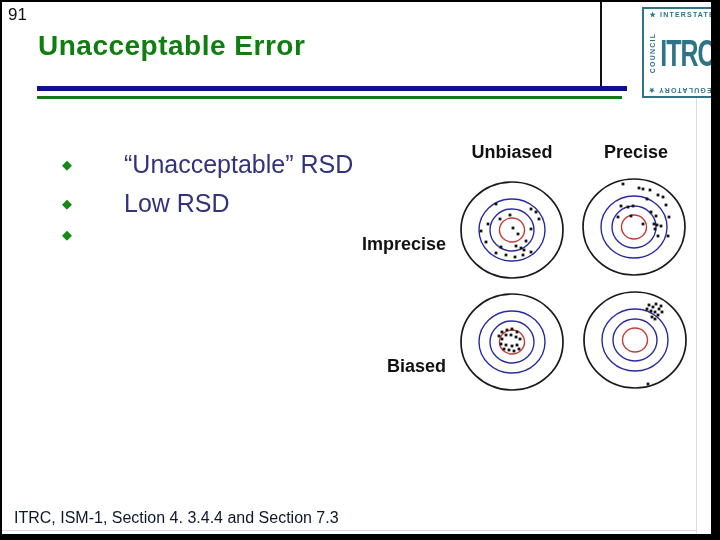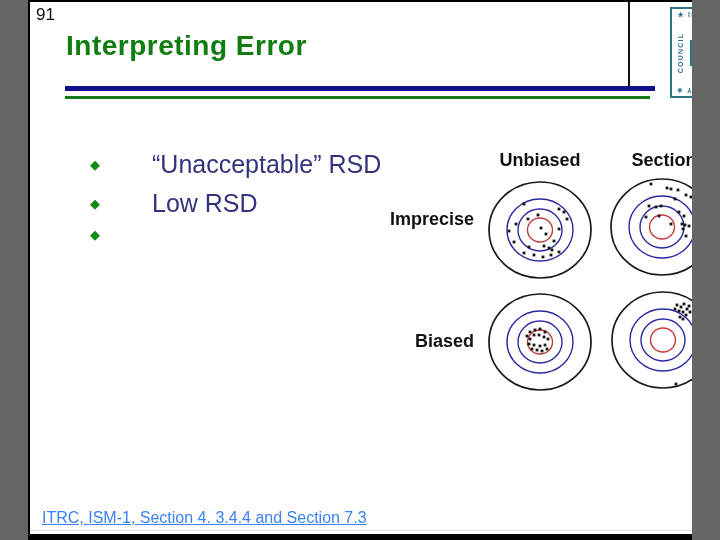--- a/index.html
+++ b/index.html
@@ -1,17 +1,17 @@
 <!DOCTYPE html>
 <html><head>
 <meta charset="utf-8">
 <style>
   html,body{margin:0;padding:0;background:#666;}
   .slide{
-    position:relative; width:664px; height:540px; background:#ffffff;
+    position:relative; width:720px; height:540px; background:#ffffff;
     font-family:"Liberation Sans", sans-serif; overflow:hidden; margin:0 auto;
   }
   .frame{position:absolute; background:#000;}
   .frame-top{left:0;top:0;width:720px;height:2px;}
   .frame-left{left:0;top:0;width:2px;height:540px;}
   .frame-right{left:711px;top:0;width:9px;height:540px;}
   .frame-bottom{left:0;top:534px;width:720px;height:6px;}
   .edge-faint-right{position:absolute;left:696px;top:98px;width:1px;height:436px;background:#dcdcdc;}
   .edge-faint-bottom{position:absolute;left:2px;top:530px;width:694px;height:1px;background:#dcdcdc;}
 
@@ -19,64 +19,64 @@
   .slide-title{position:absolute;left:38px;top:30px;font-size:28px;font-weight:bold;color:#0f7d0f;letter-spacing:.5px;}
   .rule-blue{position:absolute;left:37px;top:86px;width:590px;height:5px;background:#10108c;}
   .rule-green{position:absolute;left:37px;top:96px;width:585px;height:2.5px;background:#157a15;}
   .vline-logo{position:absolute;left:600px;top:2px;width:2px;height:84px;background:#111;}
 
   .bullet-row{position:absolute;left:62px;display:flex;align-items:center;}
   .bullet-row .diamond{font-size:13px;color:#158915;margin-right:8px;line-height:1;}
   .bullet-row .btext{font-size:25px;color:#32327d;line-height:1.1;white-space:nowrap;margin-left:44px;}
   .bullet-1{top:151px;} .bullet-2{top:190px;} .bullet-3{top:228px;}
 
-  .col-label{position:absolute;top:150px;width:120px;text-align:center;font-weight:bold;font-size:18px;color:#111;}
+  .col-label{position:absolute;top:142px;width:120px;text-align:center;font-weight:bold;font-size:18px;color:#111;}
   .col-unbiased{left:452px;} .col-biased{left:576px;}
-  .row-label{position:absolute;left:306px;width:140px;text-align:right;font-weight:bold;font-size:18px;color:#111;}
+  .row-label{position:absolute;left:306px;width:140px;text-align:right;font-weight:bold;font-size:18px;color:#111;margin-top:25px;}
   .row-imprecise{top:209px;} .row-precise{top:331px;}
 
   .targets-svg{position:absolute;left:0;top:0;pointer-events:none;}
 
-  .footer{position:absolute;left:14px;top:509px;font-size:16px;color:#3b82f6;white-space:nowrap;text-decoration:underline;}
+  .footer{position:absolute;left:14px;top:509px;font-size:16px;color:#0f172a;white-space:nowrap;}
 
   .logo{position:absolute;left:642px;top:7px;width:91px;height:91px;background:#fff;
         border:2px solid #2e7386;box-sizing:border-box;}
   .logo-word{position:absolute;color:#2e7386;font-weight:bold;font-size:7px;letter-spacing:1.2px;white-space:nowrap;}
   .logo-top{left:50%;top:2px;transform:translateX(-50%);}
   .logo-bottom{left:50%;bottom:2px;transform:translateX(-50%) rotate(180deg);transform-origin:center;}
   .logo-left{left:8px;top:50%;transform:translate(-50%,-50%) rotate(-90deg);}
   .logo-right{left:79px;top:50%;transform:translate(-50%,-50%) rotate(90deg);}
   .logo-center{position:absolute;left:50%;top:52%;transform:translate(-50%,-50%) scale(1,1.45);
                color:#2e7386;font-weight:bold;font-size:25px;letter-spacing:-1px;}
 </style>
 </head>
 <body>
 
 <div class="slide">
 
   <div class="page-number">91</div>
-  <div class="slide-title">Interpreting Error</div>
+  <div class="slide-title">Unacceptable Error</div>
   <div class="rule-blue"></div>
   <div class="rule-green"></div>
   <div class="vline-logo"></div>
 
   <div class="bullet-row bullet-1">
     <span class="diamond">◆</span>
     <span class="btext">“Unacceptable” RSD</span>
   </div>
   <div class="bullet-row bullet-2">
     <span class="diamond">◆</span>
     <span class="btext">Low RSD</span>
   </div>
   <div class="bullet-row bullet-3">
     <span class="diamond">◆</span>
   </div>
 
   <div class="col-label col-unbiased">Unbiased</div>
-  <div class="col-label col-biased">Section</div>
+  <div class="col-label col-biased">Precise</div>
   <div class="row-label row-imprecise">Imprecise</div>
   <div class="row-label row-precise">Biased</div>
 
   <svg id="targets-svg" class="targets-svg" width="720" height="540" viewBox="0 0 720 540">
       <g>
         <ellipse cx="512" cy="230" rx="51" ry="48" fill="none" stroke="#1a1a1a" stroke-width="1.7"></ellipse>
         <ellipse cx="512" cy="230" rx="33" ry="31" fill="none" stroke="#2a2aa0" stroke-width="1.4"></ellipse>
         <ellipse cx="512" cy="230" rx="22" ry="21" fill="none" stroke="#2a2aa0" stroke-width="1.4"></ellipse>
         <ellipse cx="512" cy="230" rx="12.5" ry="12" fill="none" stroke="#c43c3c" stroke-width="1.4"></ellipse>
         <rect x="494.6" y="202.6" width="2.8" height="2.8" fill="#141414"></rect>

